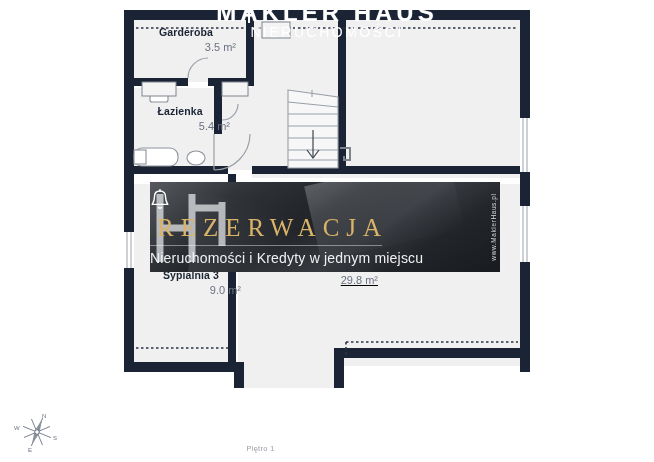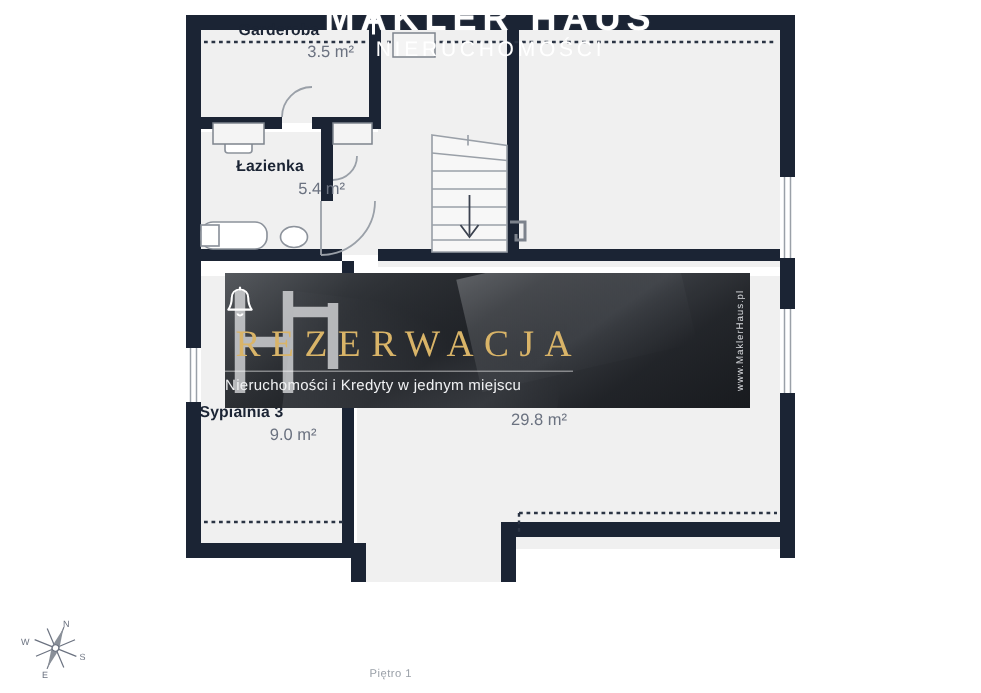--- a/index.html
+++ b/index.html
@@ -136,21 +136,21 @@
     line-height: 28px;
     text-indent: 7px;
   }
   .banner-rule {
     width: 232px;
     height: 1px;
     background: rgba(255,255,255,.42);
     margin: 3px 0 4px 0;
   }
   .banner-sub {
-    font-size: 10px;
+    font-size: 14px;
     color: #f0f1f3;
     letter-spacing: .2px;
   }
   .banner-url {
     position: absolute;
     right: 3px; top: 50%;
     transform: translateY(-50%) rotate(180deg);
     writing-mode: vertical-rl;
     font-size: 6.5px;
     color: #d7d9dd;
@@ -305,37 +305,37 @@
       <ellipse cx="196" cy="158" rx="9" ry="7"></ellipse>
     </g>
 
     <g stroke="#7e848d" stroke-width="1" fill="#f4f4f4">
       <rect x="142" y="82" width="34" height="14"></rect>
       <rect x="222" y="82" width="26" height="14"></rect>
       <rect x="262" y="22" width="28" height="16"></rect>
     </g>
   </svg>
 
-  <div class="room-label" style="left:136px; top:14px; width:100px;">
+  <div class="room-label" style="left:136px; top:26px; width:100px;">
     <span class="room-name">Garderoba</span>
     <span class="room-area">3.5 m²</span>
   </div>
 
   <div class="room-label" style="left:130px; top:105px; width:100px;">
     <span class="room-name">Łazienka</span>
     <span class="room-area">5.4 m²</span>
   </div>
 
 
-  <div class="room-label" style="left:111px; top:269px; width:100px;">
+  <div class="room-label" style="left:141px; top:269px; width:100px;">
     <span class="room-name">Sypialnia 3</span>
     <span class="room-area">9.0 m²</span>
   </div>
 
-  <div class="room-label" style="left:278px; top:272px; width:100px;">
+  <div class="room-label" style="left:278px; top:272px; width:100px;text-decoration:underline;">
     <span class="room-name"></span>
     <span class="room-area">29.8 m²</span>
   </div>
 
   <div class="wm-top">
     <span class="wm-logo">MAKLER HAUS</span>
     <span class="wm-sub">NIERUCHOMOŚCI</span>
   </div>
   <svg class="wm-mark" viewBox="0 0 22 24" xmlns="http://www.w3.org/2000/svg">
     <path d="M2 2 L8 2 L11 8 L14 2 L20 2 L12 13 L12 22 L10 22 L10 13 Z" fill="#ffffff"></path>

